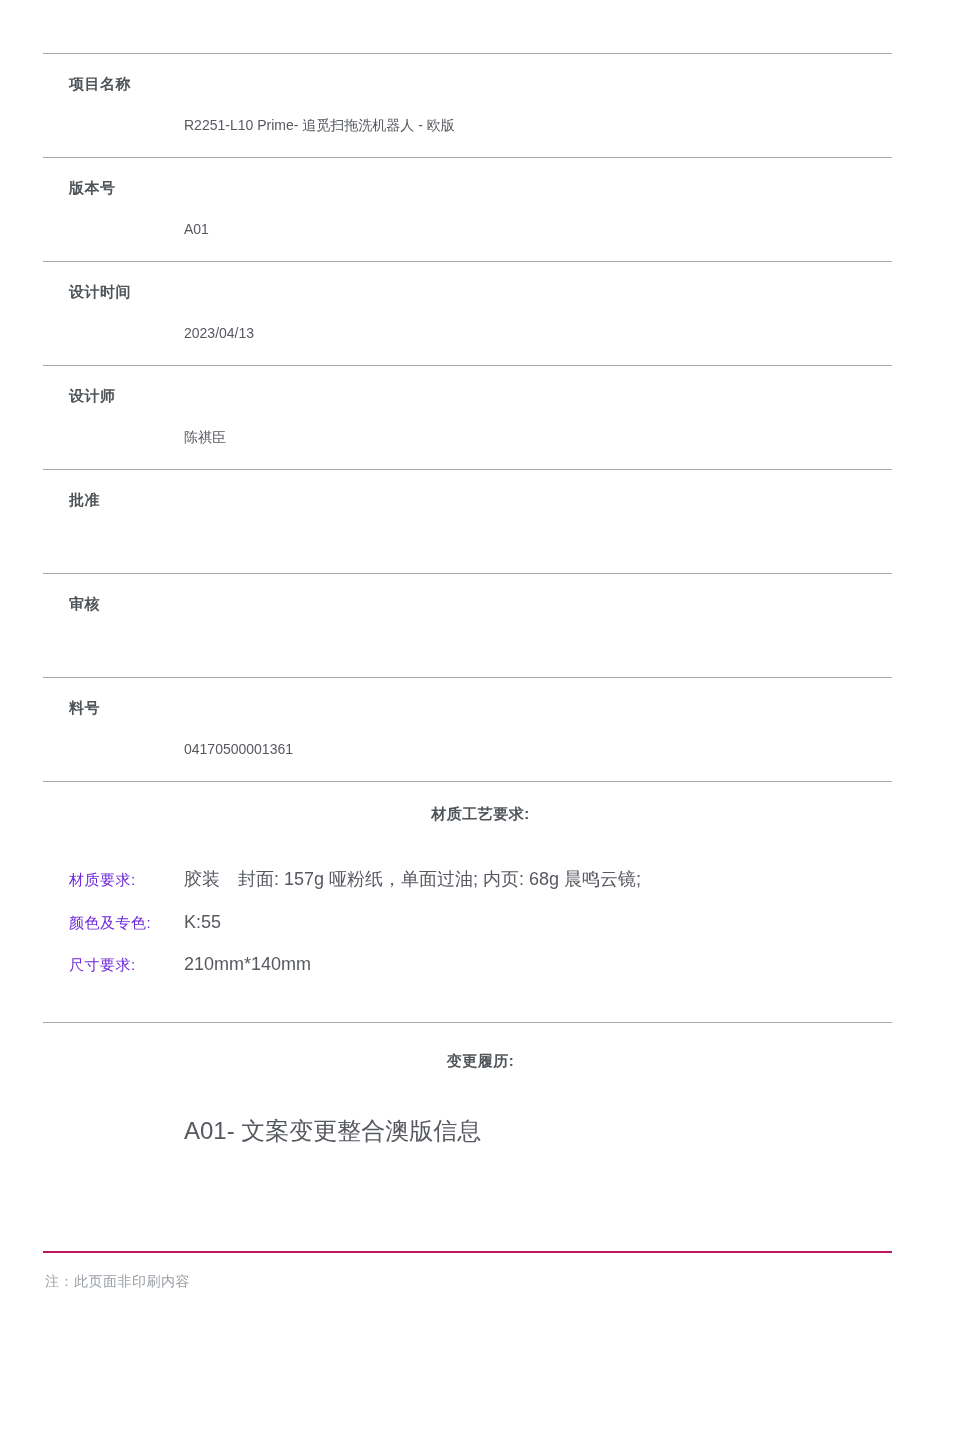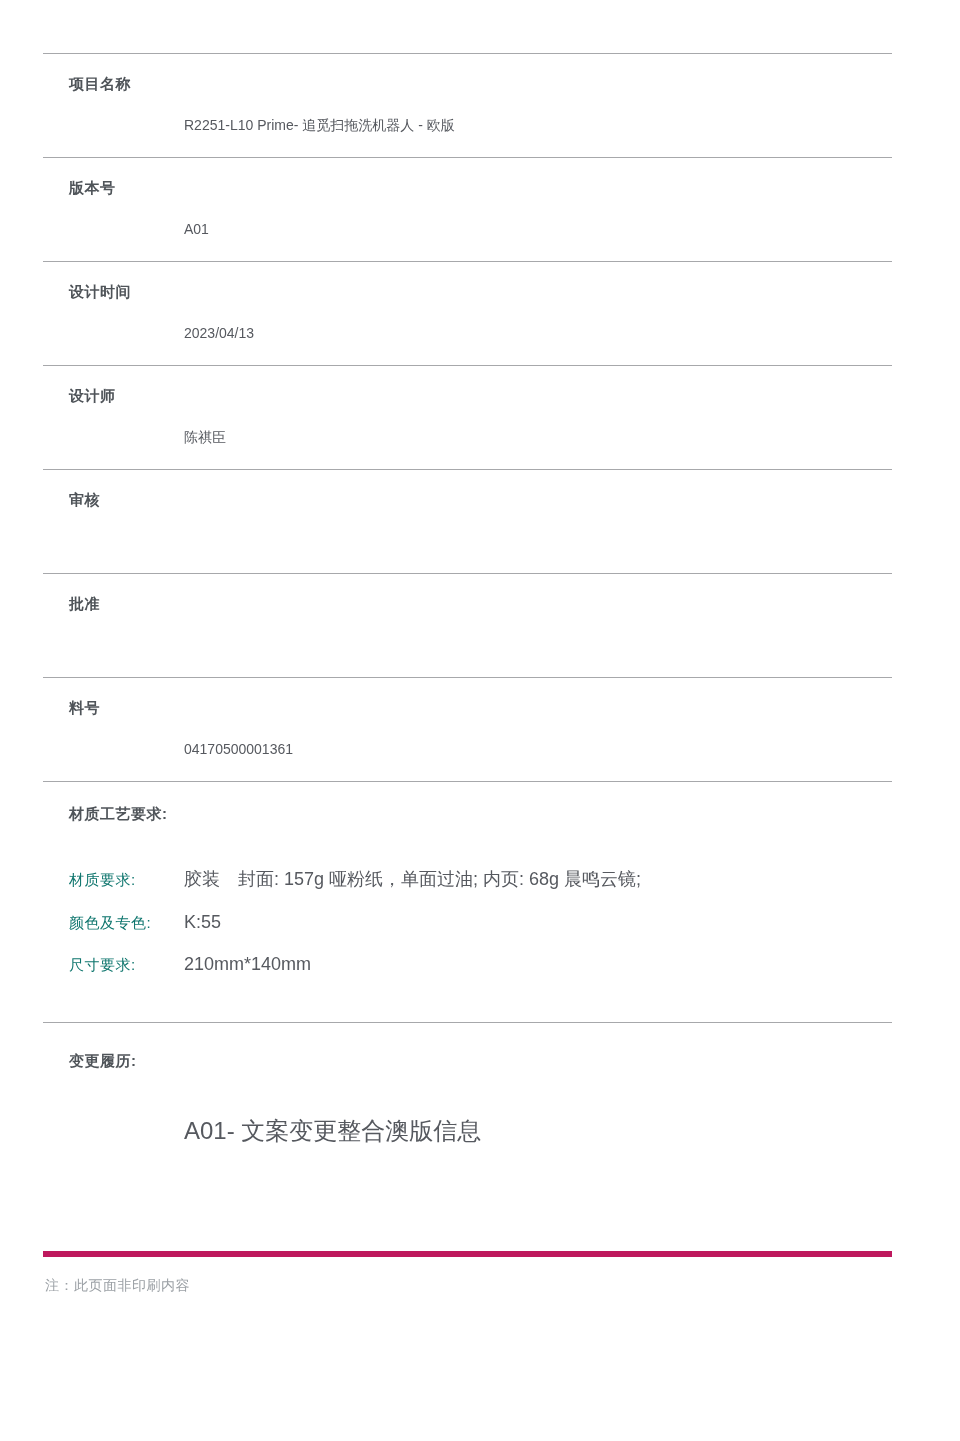--- a/index.html
+++ b/index.html
@@ -42,35 +42,36 @@
     height: 241px;
     overflow: hidden;
   }
   .section-header {
     padding: 23px 0 0 26px;
     font-size: 15px;
     font-weight: 700;
     letter-spacing: 0.5px;
     color: #4f5459;
     line-height: 18px;
+    text-align: center;
   }
   .mat-rows { margin-top: 44px; }
   .mat-row {
     display: flex;
     align-items: baseline;
     margin-bottom: 21px;
   }
   .mat-row-label {
     margin-left: 26px;
     width: 115px;
     flex: 0 0 115px;
     font-size: 15px;
     font-weight: 400;
     letter-spacing: 0.5px;
-    color: #0f766e;
+    color: #6d28d9;
   }
   .mat-row-value {
     font-size: 18px;
     font-weight: 400;
     color: #56595f;
     white-space: pre-wrap;
     text-align: right;
   }
 
   .changes-section {
@@ -81,21 +82,21 @@
   .changes-section .section-header { padding-top: 29px; }
   .changes-value {
     margin: 45px 0 0 141px;
     font-size: 24px;
     font-weight: 400;
     color: #56595f;
     white-space: pre-wrap;
   }
 
   .footer {
-    border-top: 6px solid #be185d;
+    border-top: 2px solid #be185d;
     height: 70px;
   }
   .footer-note {
     padding: 20px 0 0 2px;
     font-size: 14px;
     font-weight: 400;
     letter-spacing: 0.5px;
     color: #9ba0a5;
   }
 </style>
@@ -119,26 +120,26 @@
     <div class="field-value">2023/04/13</div>
   </div>
 
 
   <div class="field-row">
     <div class="field-label">设计师</div>
     <div class="field-value">陈祺臣</div>
   </div>
 
   <div class="field-row">
-    <div class="field-label">审核</div>
+    <div class="field-label">批准</div>
     <div class="field-value"></div>
   </div>
 
   <div class="field-row">
-    <div class="field-label">批准</div>
+    <div class="field-label">审核</div>
     <div class="field-value"></div>
   </div>
 
   <div class="field-row">
     <div class="field-label">料号</div>
     <div class="field-value">04170500001361</div>
   </div>
 
   <div class="materials-section">
     <div class="section-header">材质工艺要求:</div>

